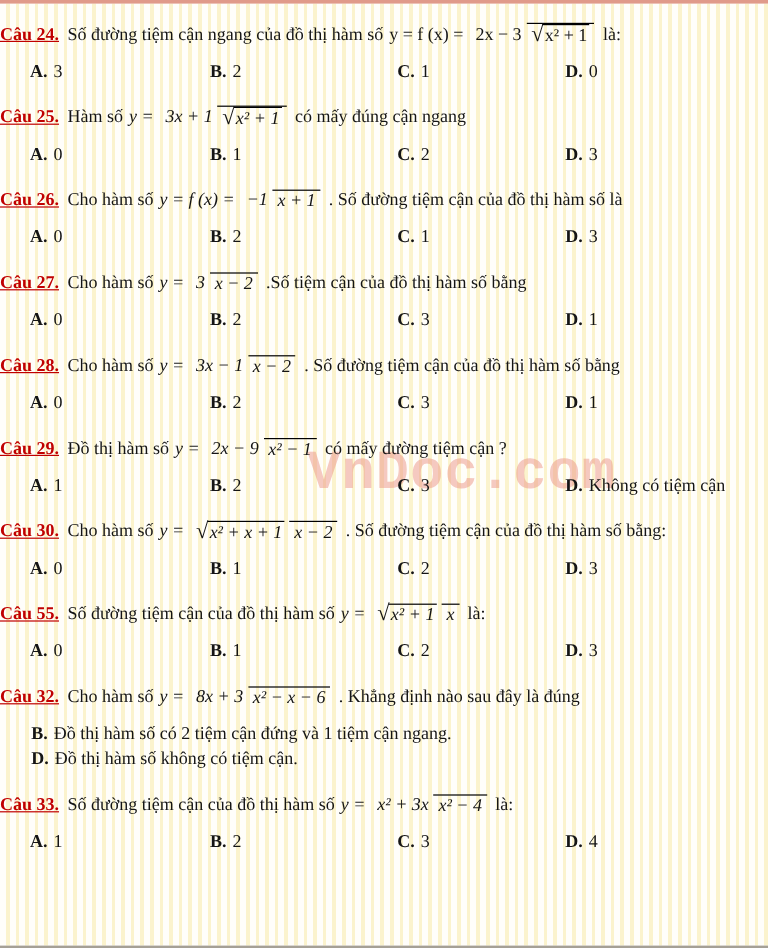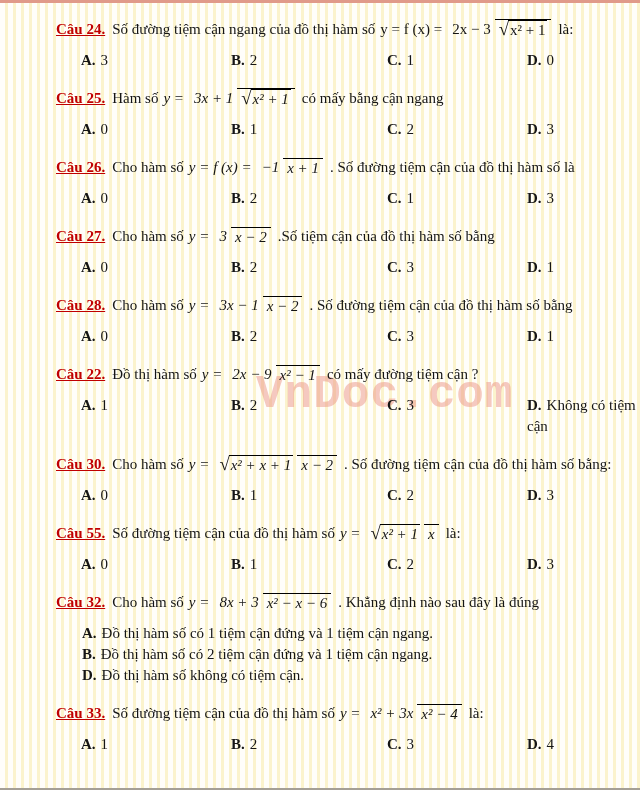--- a/index.html
+++ b/index.html
@@ -14,21 +14,21 @@
     height: 790px;
     box-sizing: border-box;
     overflow: hidden;
     background: repeating-linear-gradient(90deg,
       #fffefa 0px, #fffefa 5px,
       #fbf3cd 5px, #fbf3cd 8px);
     border-top: 3px solid #e09a8a;
     border-bottom: 2px solid #a5a096;
     padding-top: 5px;
   }
-  .question { position: relative; z-index: 1; padding-left: 20px; margin-bottom: 6px; margin-left: 36px; }
+  .question { position: relative; z-index: 1; margin-bottom: 6px; }
   .qline {
     display: flex;
     align-items: center;
     min-height: 42px;
     gap: 5px;
     white-space: nowrap;
   }
   .qnum {
     color: #c00000;
     font-weight: bold;
@@ -114,21 +114,21 @@
         <span class="frac">
           <span class="num">3x + 1</span>
           <span class="den">
             <span class="sqrt">
                 <span class="rad">√</span>
                 <span class="sqrt-body">x² + 1</span>
               </span>
           </span>
         </span>
       </span>
-      <span class="qtext">có mấy bằng cận ngang</span>
+      <span class="qtext">có mấy đúng cận ngang</span>
     </div>
     <div class="options">
       <span class="opt"><b>A.</b><span>0</span></span>
       <span class="opt"><b>B.</b><span>1</span></span>
       <span class="opt"><b>C.</b><span>2</span></span>
       <span class="opt"><b>D.</b><span>3</span></span>
     </div>
   </section>
 
   <section class="question">
@@ -189,21 +189,21 @@
     <div class="options">
       <span class="opt"><b>A.</b><span>0</span></span>
       <span class="opt"><b>B.</b><span>2</span></span>
       <span class="opt"><b>C.</b><span>3</span></span>
       <span class="opt"><b>D.</b><span>1</span></span>
     </div>
   </section>
 
   <section class="question">
     <div class="qline">
-      <span class="qnum">Câu 22.</span>
+      <span class="qnum">Câu 29.</span>
       <span class="qtext">Đồ thị hàm số</span>
       <span class="math">
         <span>y =</span>
         <span class="frac">
           <span class="num">2x − 9</span>
           <span class="den">x² − 1</span>
         </span>
       </span>
       <span class="qtext">có mấy đường tiệm cận ?</span>
     </div>
@@ -274,21 +274,20 @@
       <span class="math">
         <span>y =</span>
         <span class="frac">
           <span class="num">8x + 3</span>
           <span class="den">x² − x − 6</span>
         </span>
       </span>
       <span class="qtext">. Khẳng định nào sau đây là đúng</span>
     </div>
     <div class="opt-list">
-      <div class="opt-line"><b>A.</b><span>Đồ thị hàm số có 1 tiệm cận đứng và 1 tiệm cận ngang.</span></div>
       <div class="opt-line"><b>B.</b><span>Đồ thị hàm số có 2 tiệm cận đứng và 1 tiệm cận ngang.</span></div>
       <div class="opt-line"><b>D.</b><span>Đồ thị hàm số không có tiệm cận.</span></div>
     </div>
   </section>
 
   <section class="question">
     <div class="qline">
       <span class="qnum">Câu 33.</span>
       <span class="qtext">Số đường tiệm cận của đồ thị hàm số</span>
       <span class="math">

